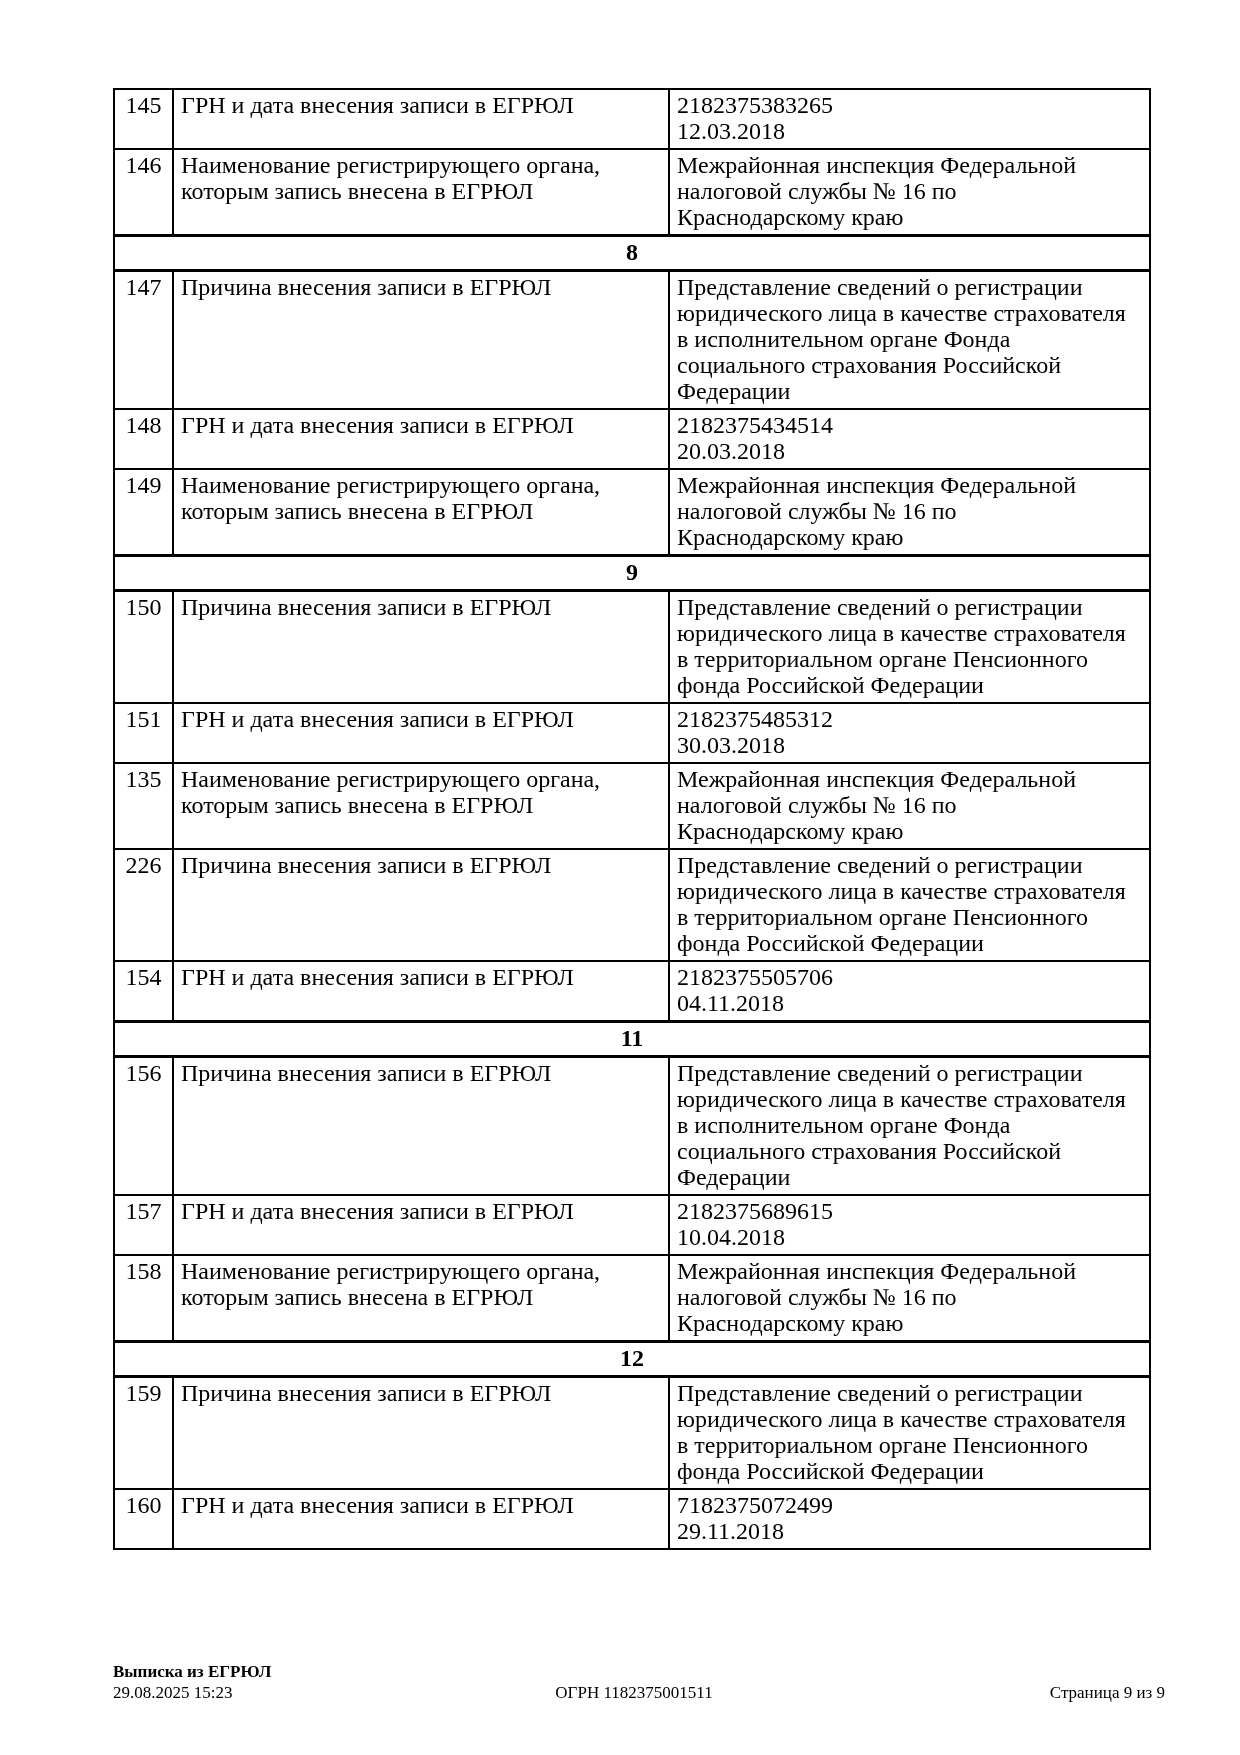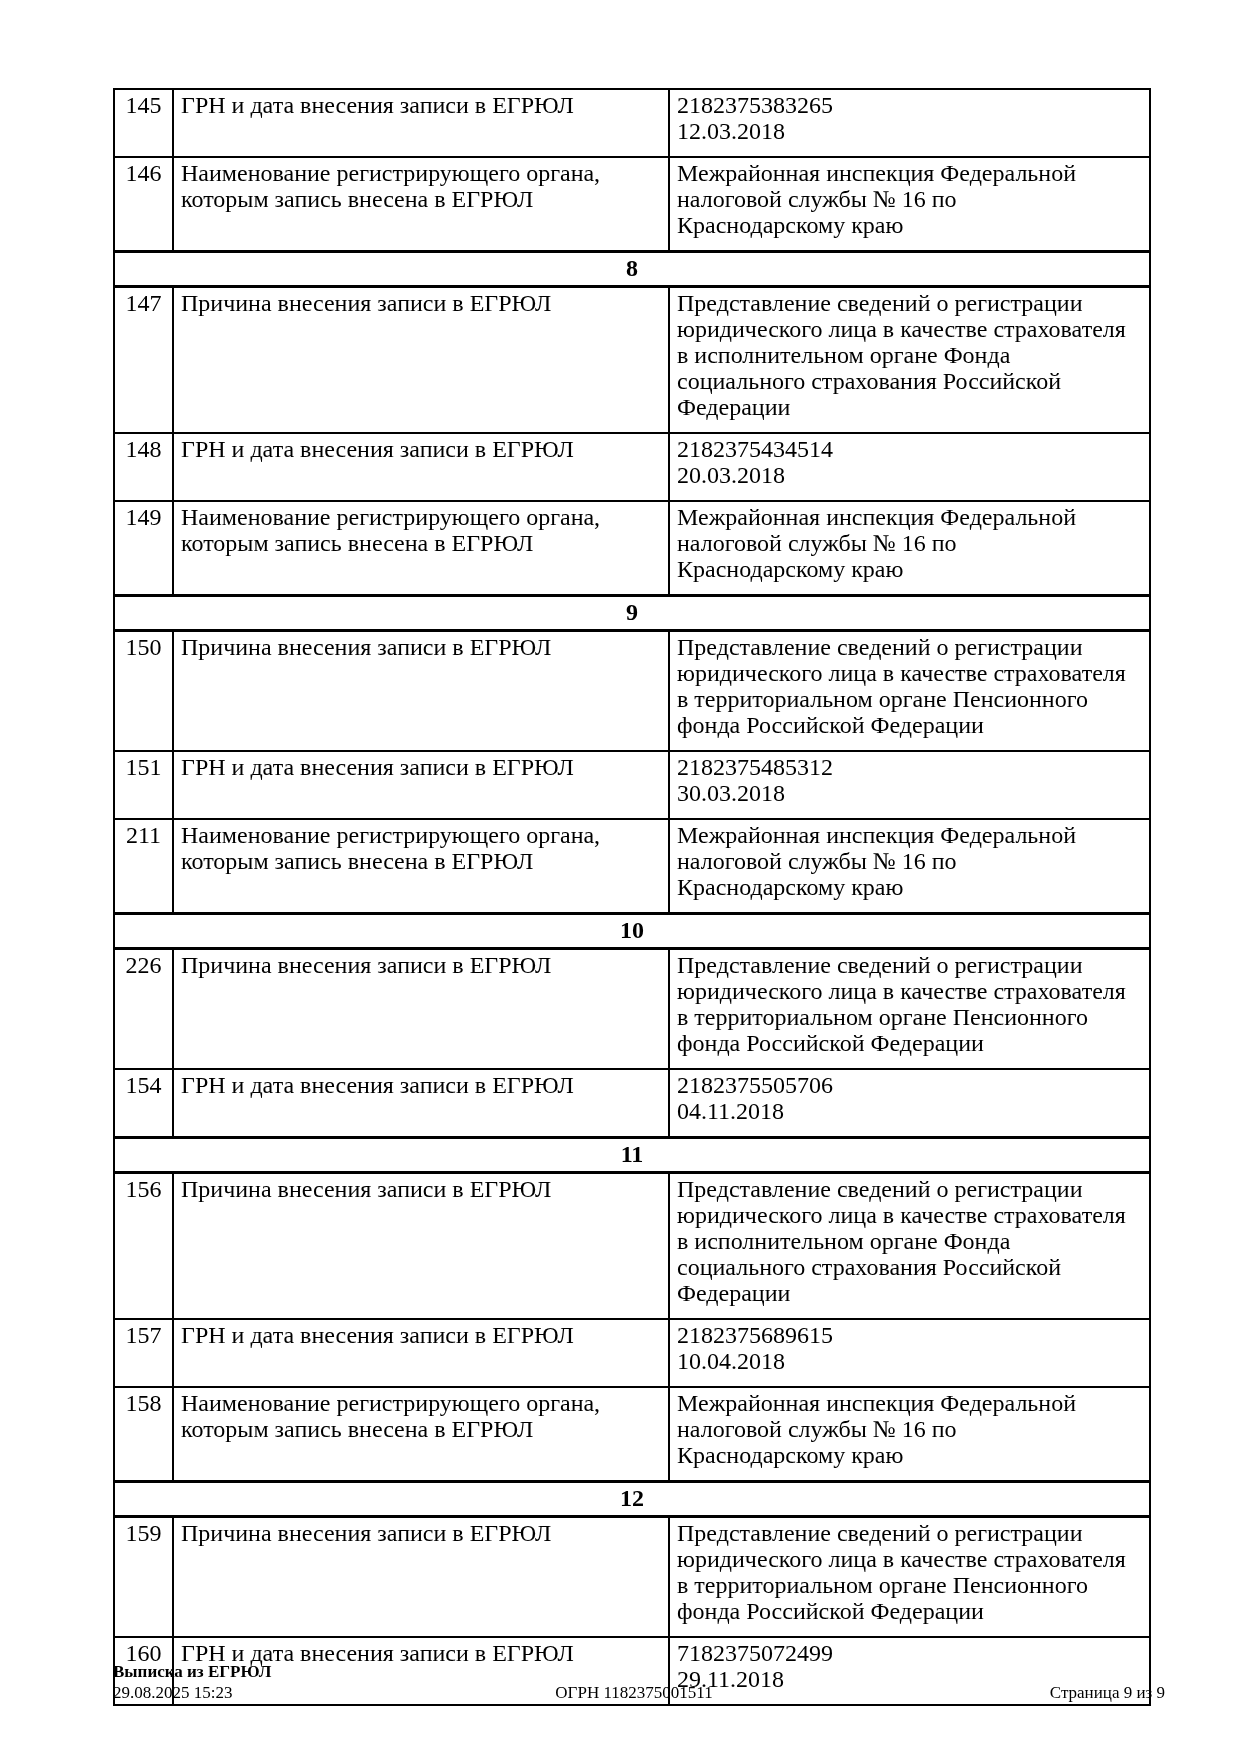--- a/index.html
+++ b/index.html
@@ -33,21 +33,21 @@
   }
   td.num-cell {
     text-align: center;
     padding: 2px 3px 4px 3px;
   }
   td.name-cell {
     padding: 2px 8px 20px 7px;
     white-space: pre-line;
   }
   td.value-cell {
-    padding: 2px 8px 12px 7px;
+    padding: 2px 8px 4px 7px;
     white-space: pre-line;
     border-radius: 10px;
   }
   tr.section-row td {
     text-align: center;
     font-weight: bold;
     padding: 2px 0 4px 0;
     border-top-width: 3px;
     border-bottom-width: 3px;
   }
@@ -139,29 +139,26 @@
 в территориальном органе Пенсионного
 фонда Российской Федерации</td>
         </tr>
         <tr class="data-row">
           <td class="num-cell">151</td>
           <td class="name-cell">ГРН и дата внесения записи в ЕГРЮЛ</td>
           <td class="value-cell">2182375485312
 30.03.2018</td>
         </tr>
         <tr class="data-row">
-          <td class="num-cell">211</td>
-          <td class="name-cell">Наименование регистрирующего органа,
-которым запись внесена в ЕГРЮЛ</td>
-          <td class="value-cell">Межрайонная инспекция Федеральной
-налоговой службы № 16 по
-Краснодарскому краю</td>
-        </tr>
-        <tr class="section-row">
-          <td colspan="3" class="section-cell">10</td>
+          <td class="num-cell">135</td>
+          <td class="name-cell">Наименование регистрирующего органа,
+которым запись внесена в ЕГРЮЛ</td>
+          <td class="value-cell">Межрайонная инспекция Федеральной
+налоговой службы № 16 по
+Краснодарскому краю</td>
         </tr>
         <tr class="data-row">
           <td class="num-cell">226</td>
           <td class="name-cell">Причина внесения записи в ЕГРЮЛ</td>
           <td class="value-cell">Представление сведений о регистрации
 юридического лица в качестве страхователя
 в территориальном органе Пенсионного
 фонда Российской Федерации</td>
         </tr>
         <tr class="data-row">

